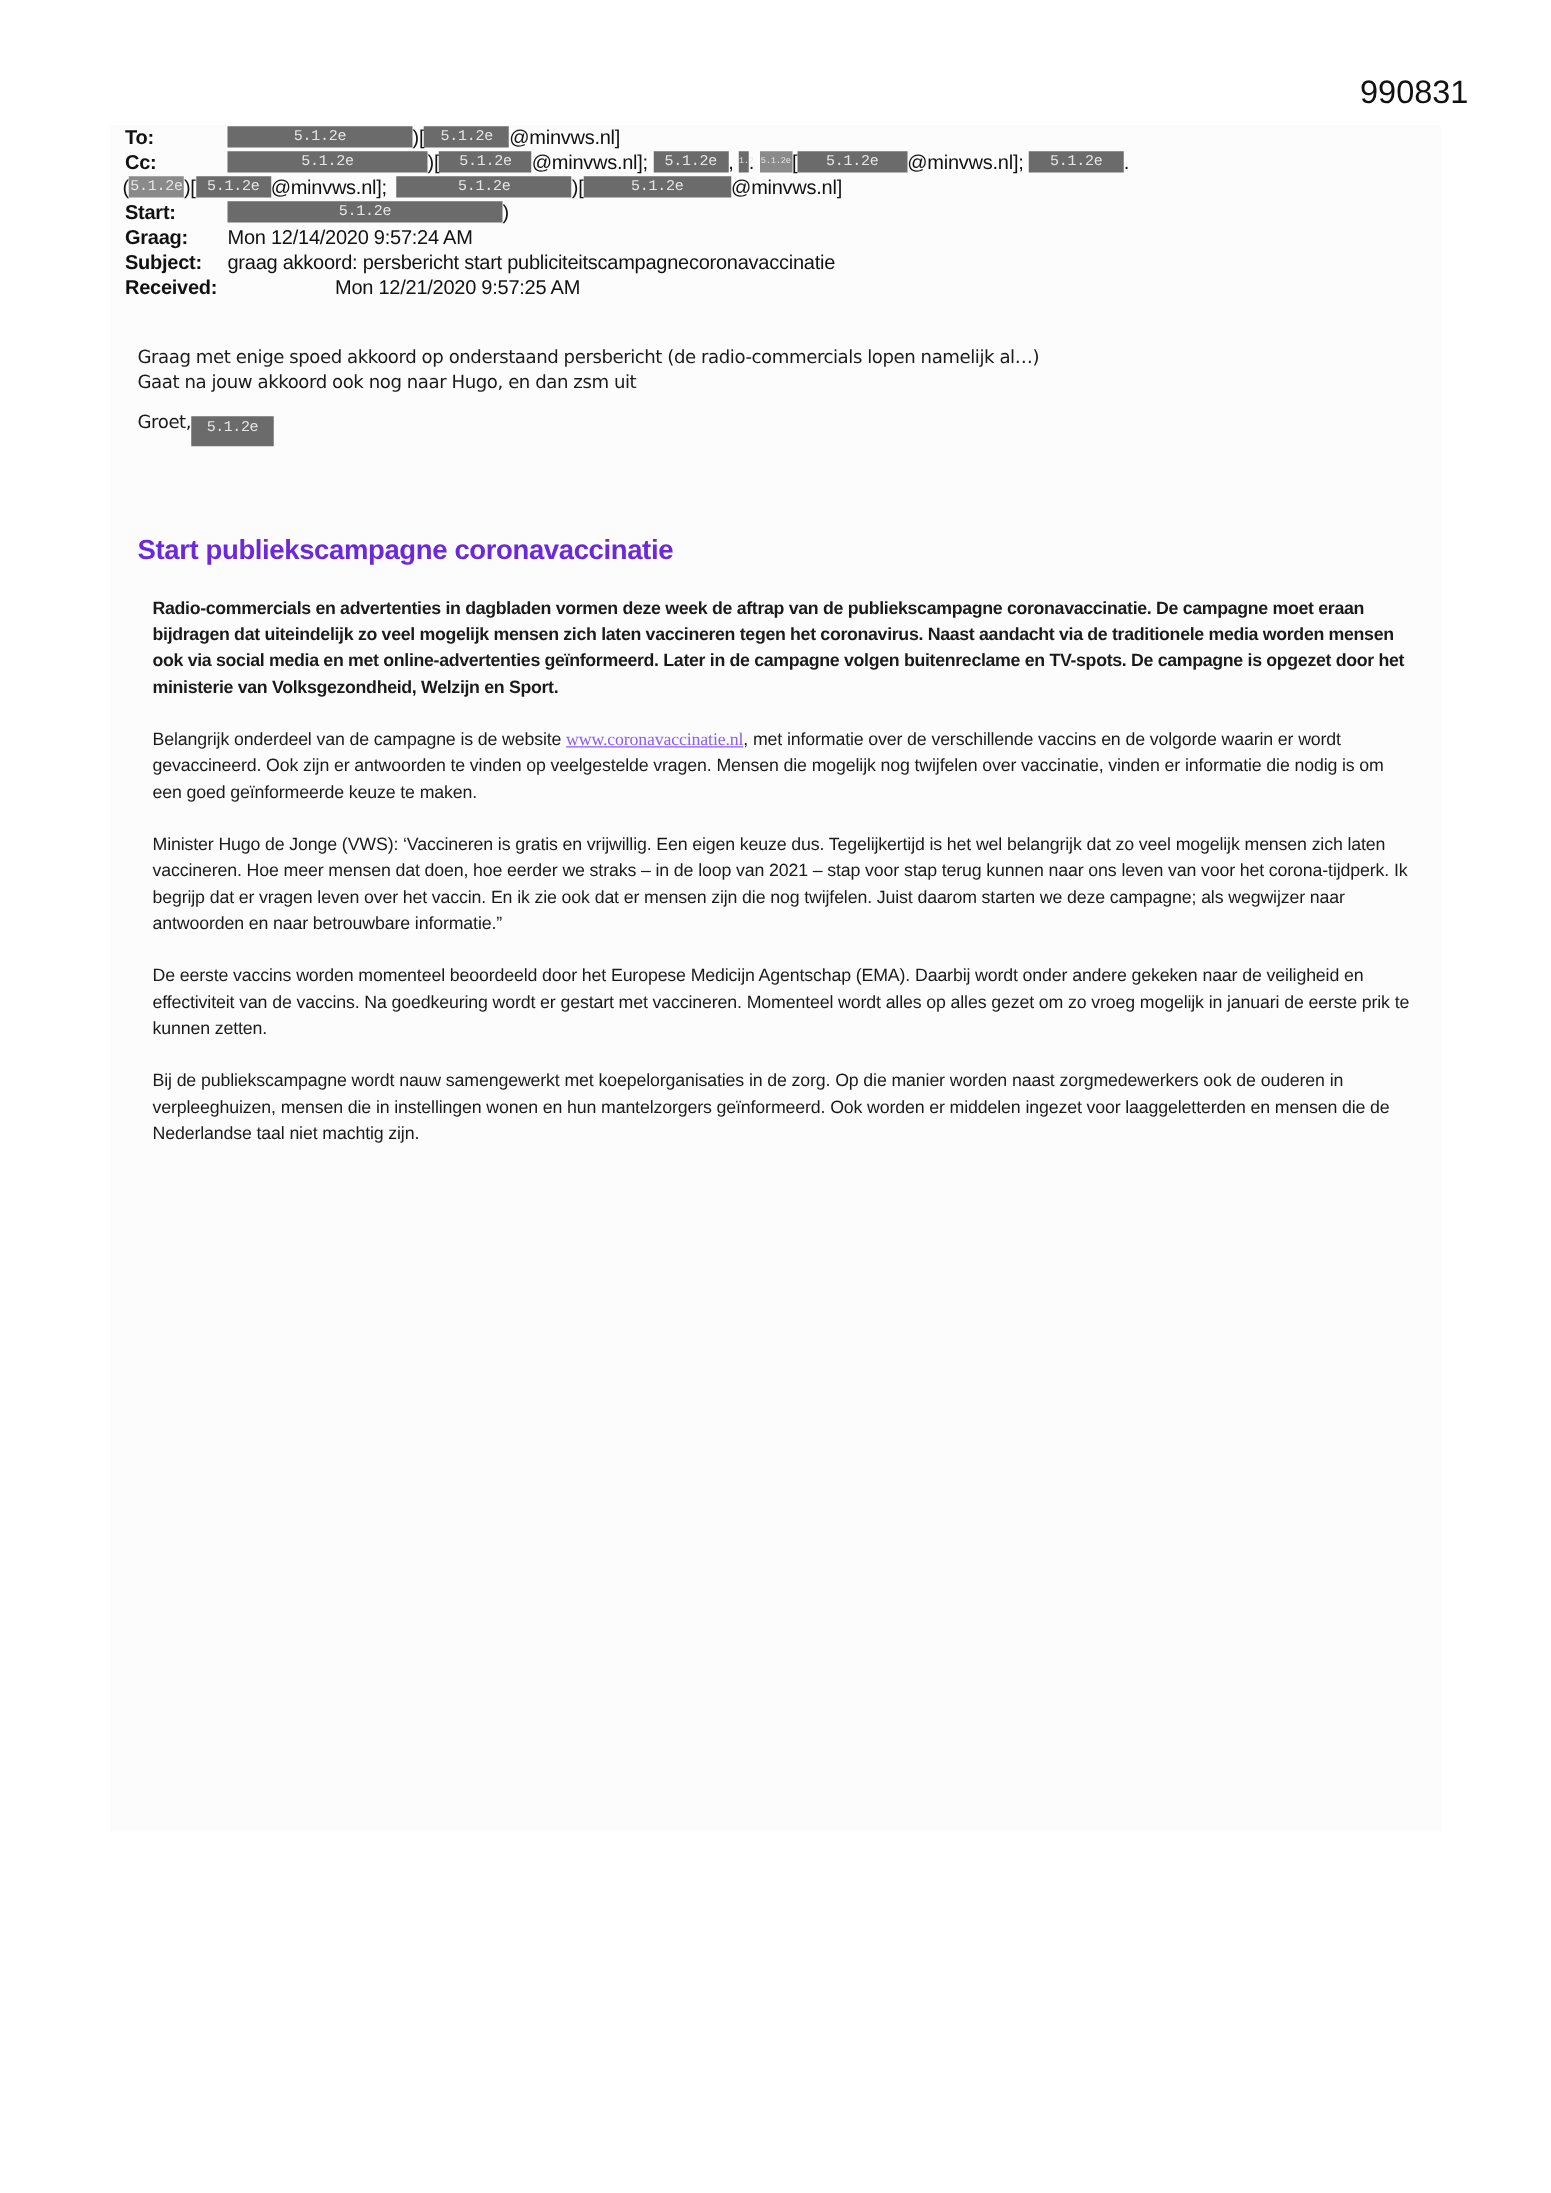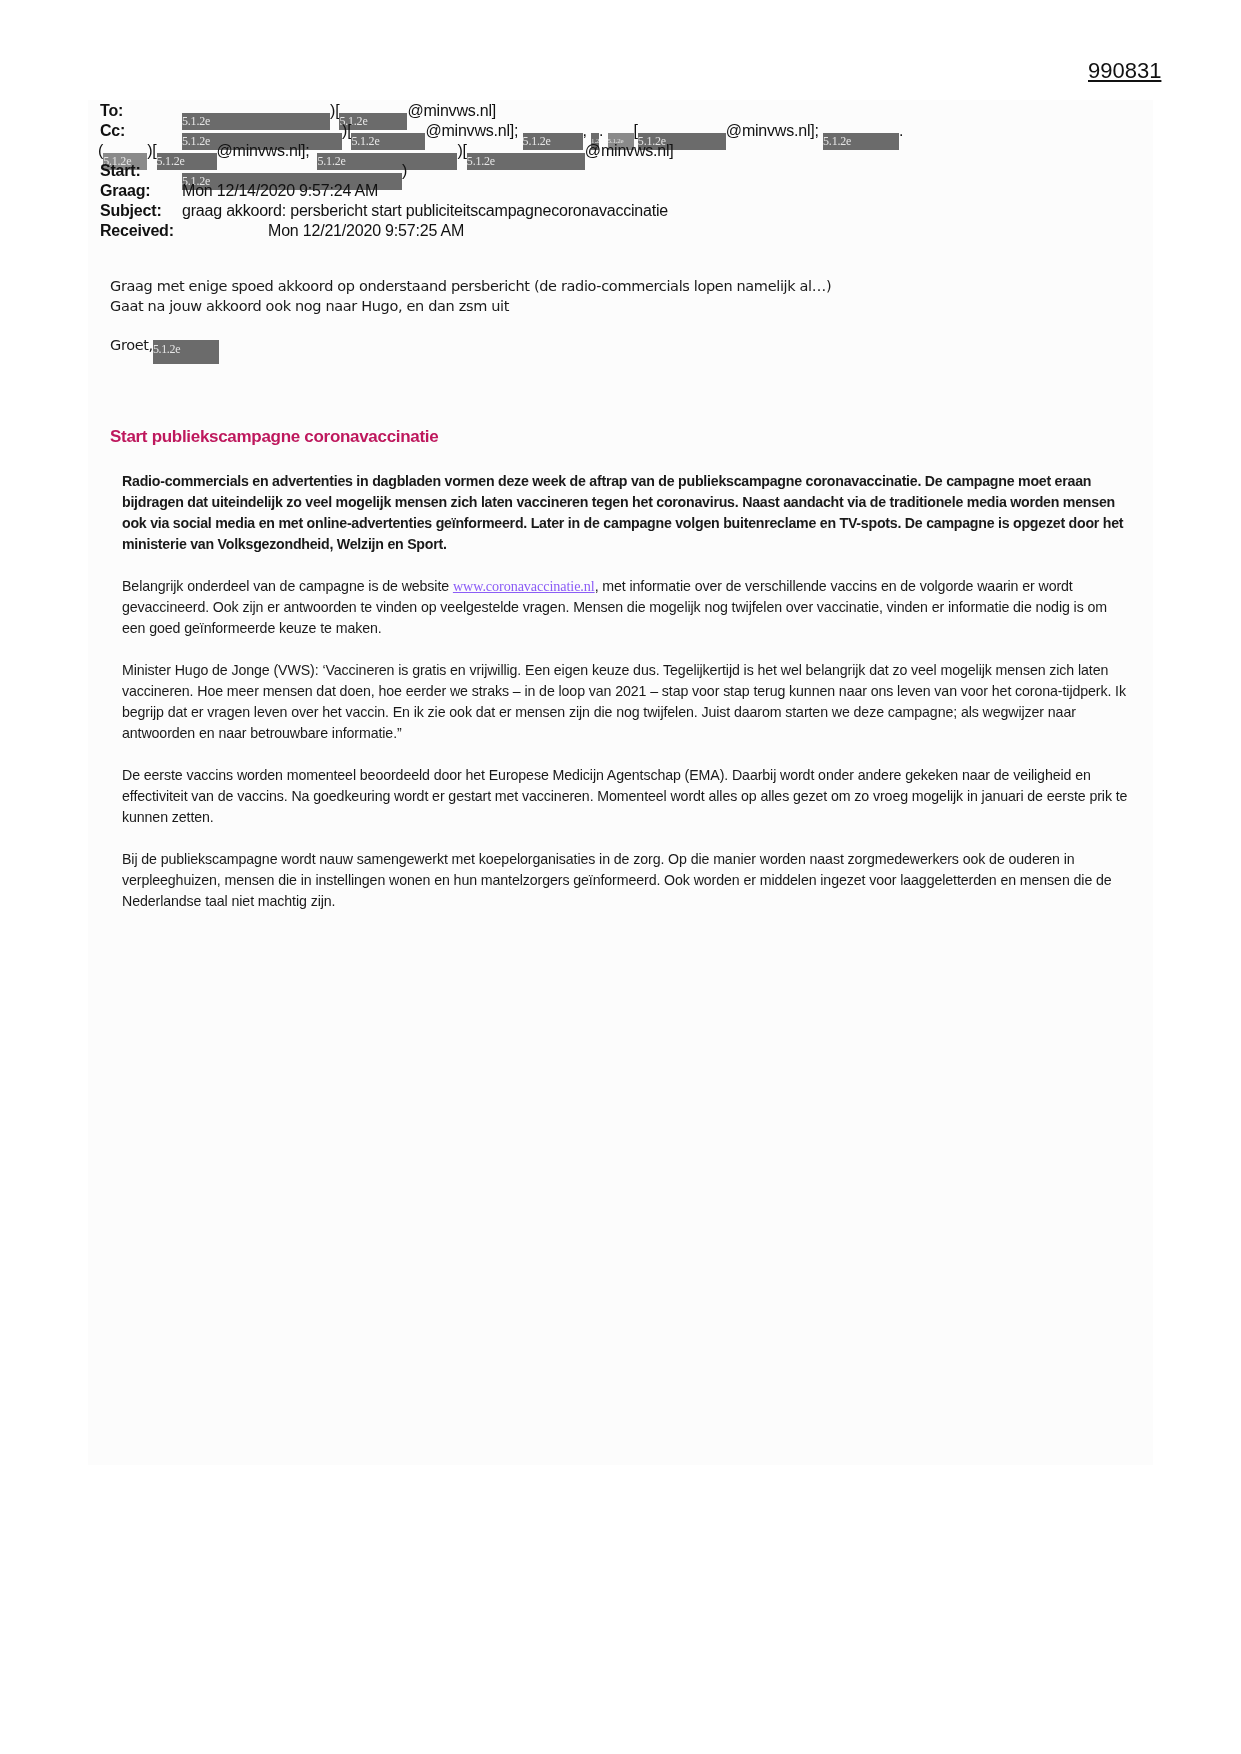--- a/index.html
+++ b/index.html
@@ -2,55 +2,55 @@
 <html><head>
 <meta charset="utf-8">
 <style>
   html, body { margin:0; padding:0; }
   body {
     width:1241px; height:1754px; background:#ffffff; position:relative; overflow:hidden;
     color:#111;
   }
   .docnum {
     position:absolute; left:1088px; top:58px;
-    font-family:"Liberation Sans", sans-serif; font-size:22px; color:#111;text-decoration:underline;
+    font-family:"Liberation Sans", sans-serif; font-size:26px; color:#111;
   }
   .panel {
     position:absolute; left:88px; top:100px; width:1065px; height:1365px;
     background:#fcfcfc;
   }
   .hdr {
     position:absolute; left:100px; top:101px;
     font-family:"Liberation Sans", sans-serif; font-size:16px; line-height:20px;
     color:#111; letter-spacing:-0.2px;
   }
   .hrow { position:relative; height:20px; white-space:nowrap; }
   .hlabel { position:absolute; left:0; font-weight:bold; }
   .hval { position:absolute; left:82px; }
   .hval.recv { left:168px; }
   .red {
     display:inline-block; background:#6b6b6b; color:#e6e6e6;
-    font-family:Liberation Serif, serif; font-size:12px; line-height:17px; height:17px;
-    vertical-align:top; margin-top:12px;
+    font-family:Liberation Mono, monospace; font-size:12px; line-height:17px; height:17px;
+    text-align:center; vertical-align:top; margin-top:0px;
   }
   .red.small { font-size:7px; }
   .red.light { background:#8a8a8a; }
   .body-intro {
     position:absolute; left:110px; top:258px; width:1000px;
     font-family:"DejaVu Sans", sans-serif; font-size:14.5px; line-height:20px; color:#1a1a1a;
     letter-spacing:-0.35px;
   }
   .body-intro p { margin:0; }
   .body-intro .gap { height:14px; }
   .press {
     position:absolute; left:110px; top:427px; width:1020px;
     font-family:"Liberation Sans", sans-serif; color:#1a1a1a;
   }
   .press h1 {
-    margin:0 0 24px 0; font-size:17px; font-weight:bold; letter-spacing:-0.3px; color:#be185d;
+    margin:0 0 24px 0; font-size:22px; font-weight:bold; letter-spacing:-0.3px; color:#6d28d9;
   }
   .press p {
     margin:0 0 21px 12px; font-size:14.2px; line-height:21px; letter-spacing:-0.1px;
   }
   .press p.lead { font-weight:bold; letter-spacing:-0.25px; }
   .link { color:#8b5cf6; text-decoration:underline;font-family:Liberation Serif, serif; }
 </style>
 </head>
 <body>
 

